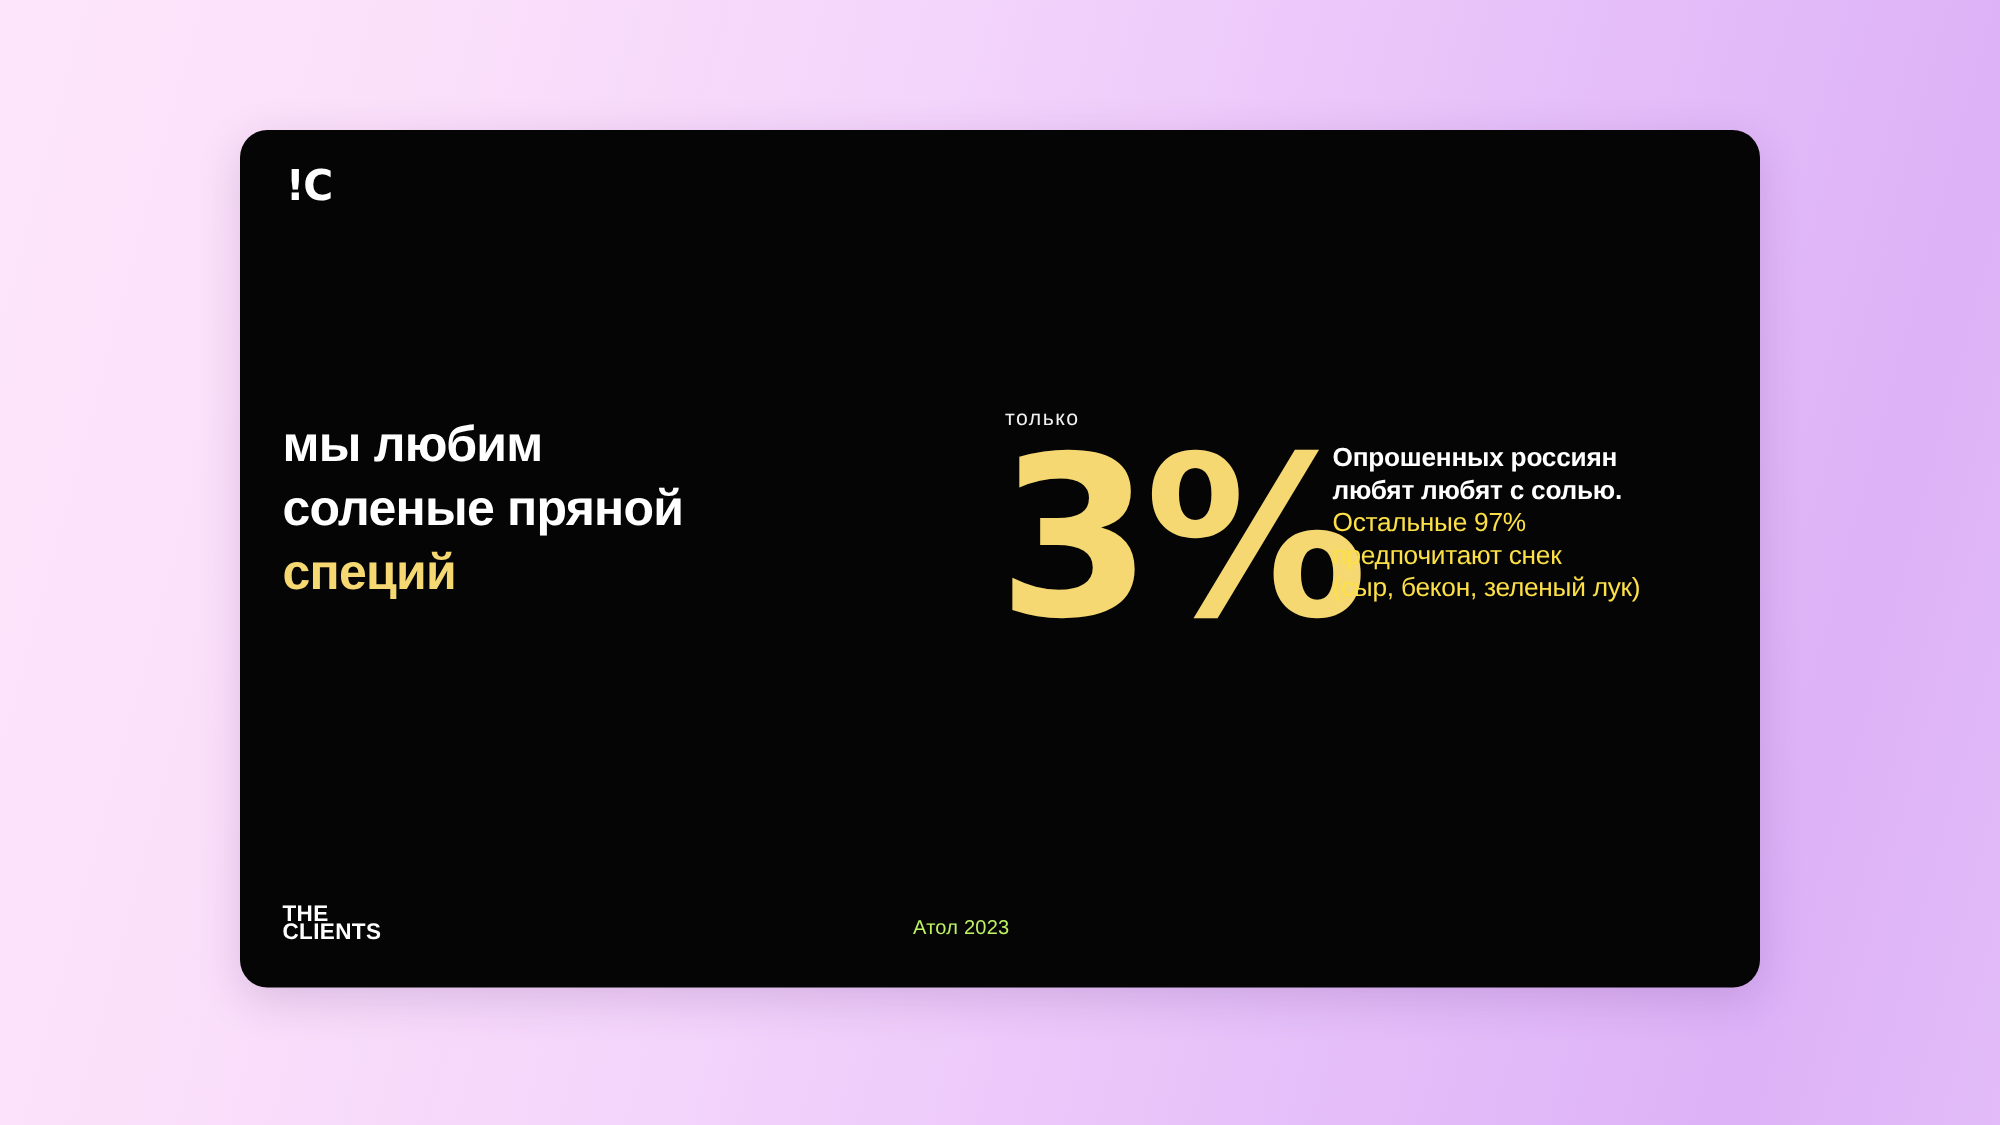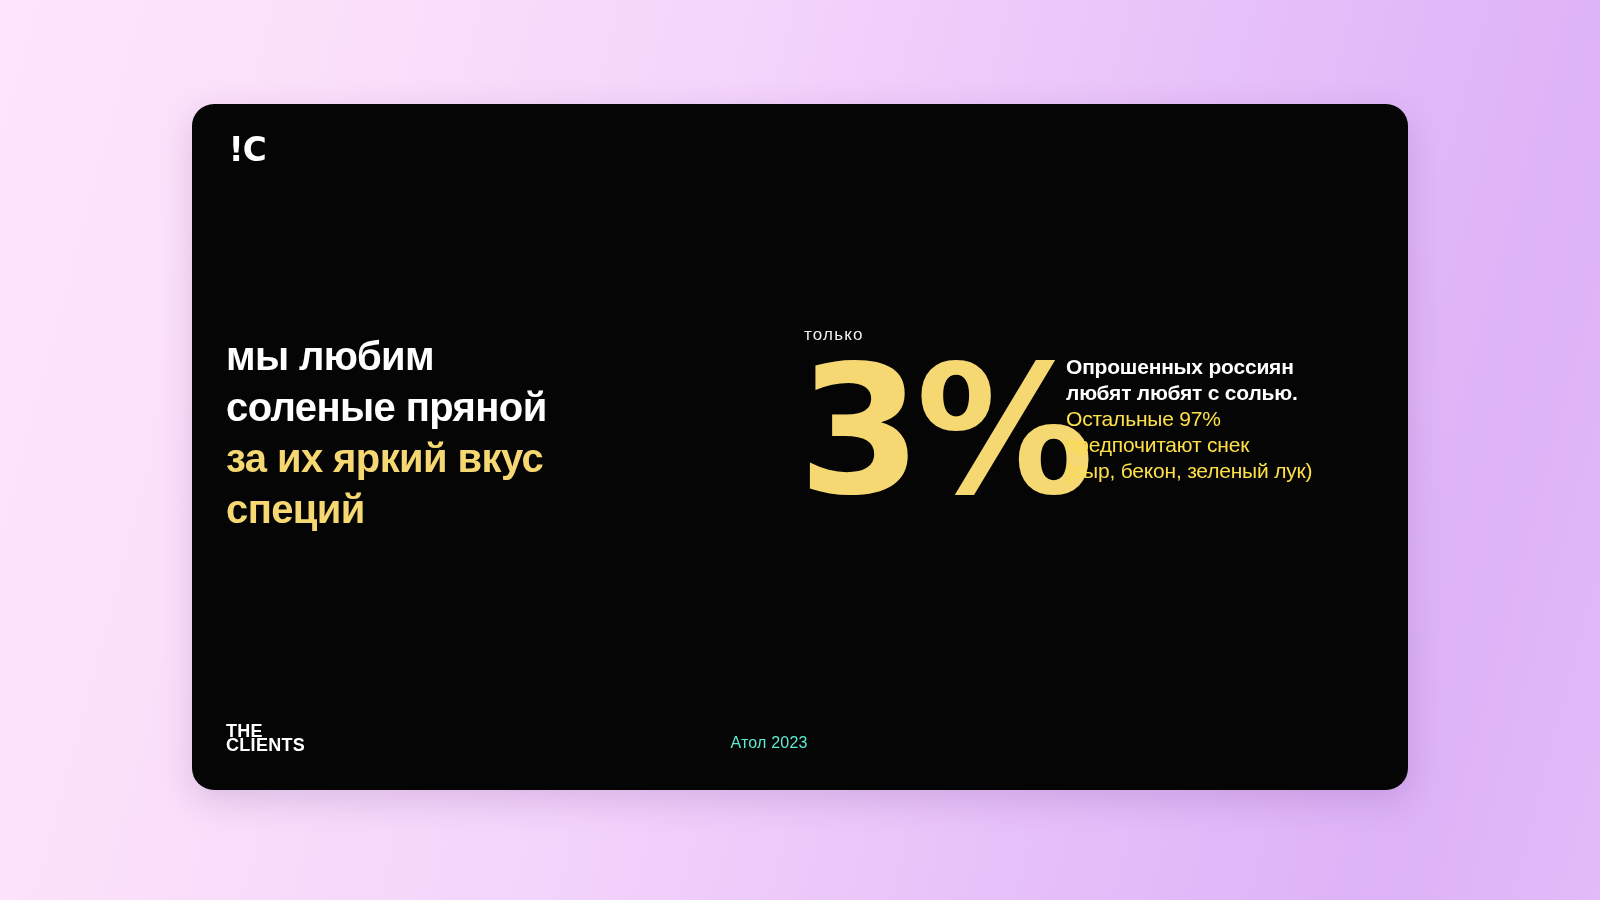--- a/index.html
+++ b/index.html
@@ -140,42 +140,41 @@
     letter-spacing: 0.3px;
     line-height: 14px;
     padding-left: 20px;
   }
   #footer-credit {
     position: absolute;
     left: 0;
     right: 0;
     bottom: 38px;
     text-align: center;
-    color: #5eead4;
+    color: #bef264;
     font-size: 16px;
     font-weight: 400;
     letter-spacing: 0.2px;
     padding-right: 62px;
   }
 </style>
 </head>
 <body>
 
 <div id="stage">
 
   <div id="slide-card">
 
     <div id="brand-logo">
       <span class="logo-text">!C</span>
     </div>
 
     <div id="headline">
       <div class="hl-line hl-white">мы любим</div>
       <div class="hl-line hl-white">соленые пряной</div>
-      <div class="hl-line hl-accent">за их яркий вкус</div>
       <div class="hl-line hl-accent">специй</div>
     </div>
 
     <div id="stat-block">
       <div id="stat-label">только</div>
       <div id="stat-value">3%</div>
     </div>
 
     <div id="stat-description">
       <div class="desc-line desc-strong">Опрошенных россиян</div>

